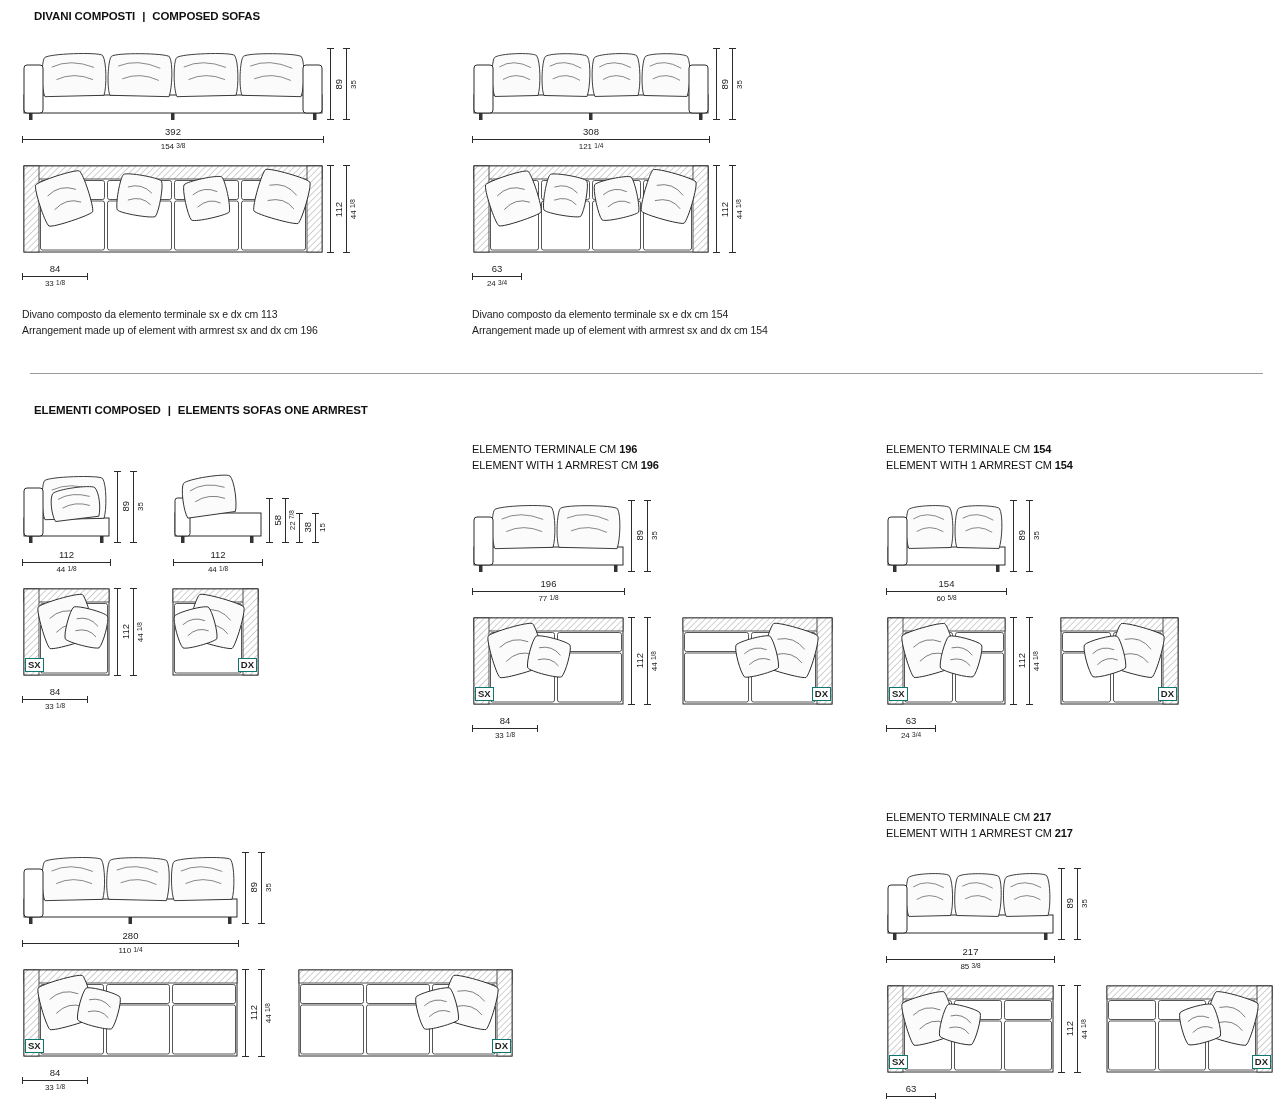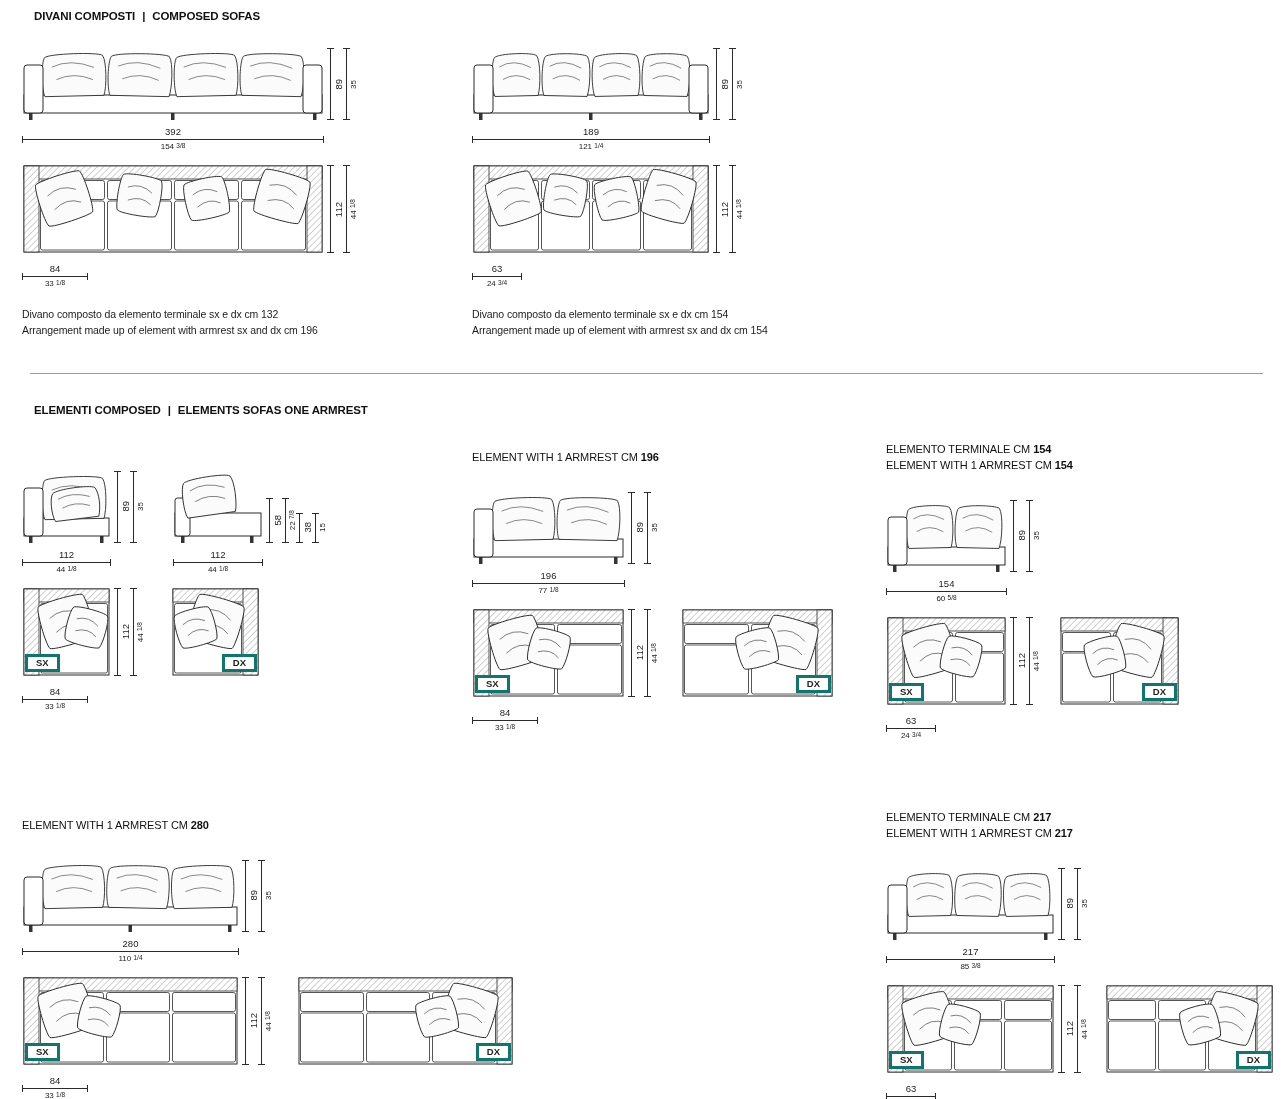--- a/index.html
+++ b/index.html
@@ -26,21 +26,21 @@
   .fr { font-size:6.5px; vertical-align:1px; }
   
   .vgroup { display:flex; align-items:flex-end; margin-left:4px; }
   .vpair { display:flex; align-items:stretch; }
   .vline { position:relative; width:1px; background:#2b2b2b; margin:0 2px; }
   .vline::before, .vline::after { content:""; position:absolute; left:-3px; height:1px; width:7px; background:#2b2b2b; }
   .vline::before { top:0; } .vline::after { bottom:0; }
   .vlab { writing-mode:vertical-rl; transform:rotate(180deg); align-self:center; }
   .vlab.cm { font-size:9.5px; } .vlab.in { font-size:8px; color:#222; }
   .topwrap { position:relative; display:inline-block; }
-  .corner-label { position:absolute; bottom:4px; font-size:9.5px; font-weight:bold; background:#fff; border:3px solid #0f766e; padding:0 8px; line-height:1.25; }
+  .corner-label { position:absolute; bottom:4px; font-size:9.5px; font-weight:bold; background:#fff; border:1px solid #0f766e; padding:0 2px; line-height:1.25; }
   .sxpos { left:3px; } .dxpos { right:3px; }
   .captions { margin-top:18px; font-size:10.5px; line-height:1.55; letter-spacing:-0.1px; color:#1c1c1c; }
   .divider { border:none; border-top:1px solid #9a9a9a; margin:34px 20px 30px 8px; }
   .mt { margin-top:14px; }
   .row2 { margin-top:70px; }
   .composed-row, .term-row1 { margin-top:26px; }
 </style>
 </head>
 <body>
 
@@ -154,21 +154,21 @@
         <div class="vgroup" style="height:88px">
           <div class="vpair" style="height:88px">
             <div class="vline"></div>
               <span class="vlab cm">112</span>
             <div class="vline"></div>
               <span class="vlab in">44 <span class="fr">1/8</span></span>
           </div>
         </div>
       </div>
       <div class="captions">
-        <div>Divano composto da elemento terminale sx e dx cm 132</div>
+        <div>Divano composto da elemento terminale sx e dx cm 113</div>
         <div>Arrangement made up of element with armrest sx and dx cm 196</div>
       </div>
     </div>
 
     <div class="block">
       <div class="row figrow">
         <div>
           <div class="sofa-front"><svg width="238" height="72" viewBox="0 0 238 72">
                 <rect x="7" y="64" width="3.5" height="8" fill="#333"></rect>
                 <rect x="227" y="64" width="3.5" height="8" fill="#333"></rect>
@@ -191,21 +191,21 @@
                 </g>
                 <g transform="rotate(1.3 194 27)">
                   <path class="pil" d="M 172.5 48 C 169 41 169.5 13 173 9 C 177.5 5 210.5 4.5 215 8 C 219 14 218.5 40 215.5 48 Z"></path>
                   <path class="cr" d="M 177.55 18.6 Q 191.65 10.2 209.04 19.86"></path>
                   <path class="cr" d="M 180.84 31.2 Q 194 23.64 208.1 32.04"></path>
                 </g>
                 <rect x="2" y="17" width="19" height="48" rx="3" fill="#fff" stroke="#2b2b2b" stroke-width="1"></rect>
                 <rect x="217" y="17" width="19" height="48" rx="3" fill="#fff" stroke="#2b2b2b" stroke-width="1"></rect>
               </svg></div>
           <div class="hdim" style="width:238px">
-            <span class="lab cm">189</span>
+            <span class="lab cm">308</span>
             <div class="hline"></div>
             <span class="lab in">121 <span class="fr">1/4</span></span>
           </div>
         </div>
         <div class="vgroup" style="height:72px">
           <div class="vpair" style="height:72px">
             <div class="vline"></div>
               <span class="vlab cm">89</span>
             <div class="vline"></div>
               <span class="vlab in">35</span>
@@ -400,20 +400,21 @@
                   <path class="cr" d="M 14.75 45.4584 Q 26.450000000000003 39 36.2 46.176"></path>
                 </g>
               </svg></div>
           <span class="corner-label dxpos">DX</span>
         </div>
       </div>
     </div>
 
     <div class="block" style="width:414px">
       <div class="blk-title">
+        <div><span>ELEMENTO TERMINALE CM</span> <b>196</b></div>
         <div><span>ELEMENT WITH 1 ARMREST CM</span> <b>196</b></div>
       </div>
       <div class="row figrow">
         <div>
           <div class="sofa-front"><svg width="153" height="72" viewBox="0 0 153 72">
                 <rect x="7" y="64" width="3.5" height="8" fill="#333"></rect>
                 <rect x="142" y="64" width="3.5" height="8" fill="#333"></rect>
                 <rect x="2" y="47" width="149" height="18" fill="#fff" stroke="#2b2b2b" stroke-width="1"></rect>
                 <g transform="rotate(-1.3 51.5 27)">
                   <path class="pil" d="M 22.5 48 C 19 41 19.5 13 23 9 C 27.5 5 75.5 4.5 80 8 C 84 14 83.5 40 80.5 48 Z"></path>
@@ -604,21 +605,20 @@
           <span class="corner-label dxpos">DX</span>
         </div>
       </div>
     </div>
   </div>
 
   <div class="row row2">
 
     <div class="block" style="width:864px">
       <div class="blk-title">
-        <div><span>ELEMENT WITH 1 ARMREST CM</span> <b>280</b></div>
       </div>
       <div class="row figrow">
         <div>
           <div class="sofa-front"><svg width="217" height="72" viewBox="0 0 217 72">
                 <rect x="7" y="64" width="3.5" height="8" fill="#333"></rect>
                 <rect x="206" y="64" width="3.5" height="8" fill="#333"></rect>
                 <rect x="106.5" y="64" width="3.5" height="8" fill="#333"></rect>
                 <rect x="2" y="47" width="213" height="18" fill="#fff" stroke="#2b2b2b" stroke-width="1"></rect>
                 <g transform="rotate(-1.3 51.333333333333336 27)">
                   <path class="pil" d="M 22.5 48 C 19 41 19.5 13 23 9 C 27.5 5 75.16666666666667 4.5 79.66666666666667 8 C 83.66666666666667 14 83.16666666666667 40 80.16666666666667 48 Z"></path>

